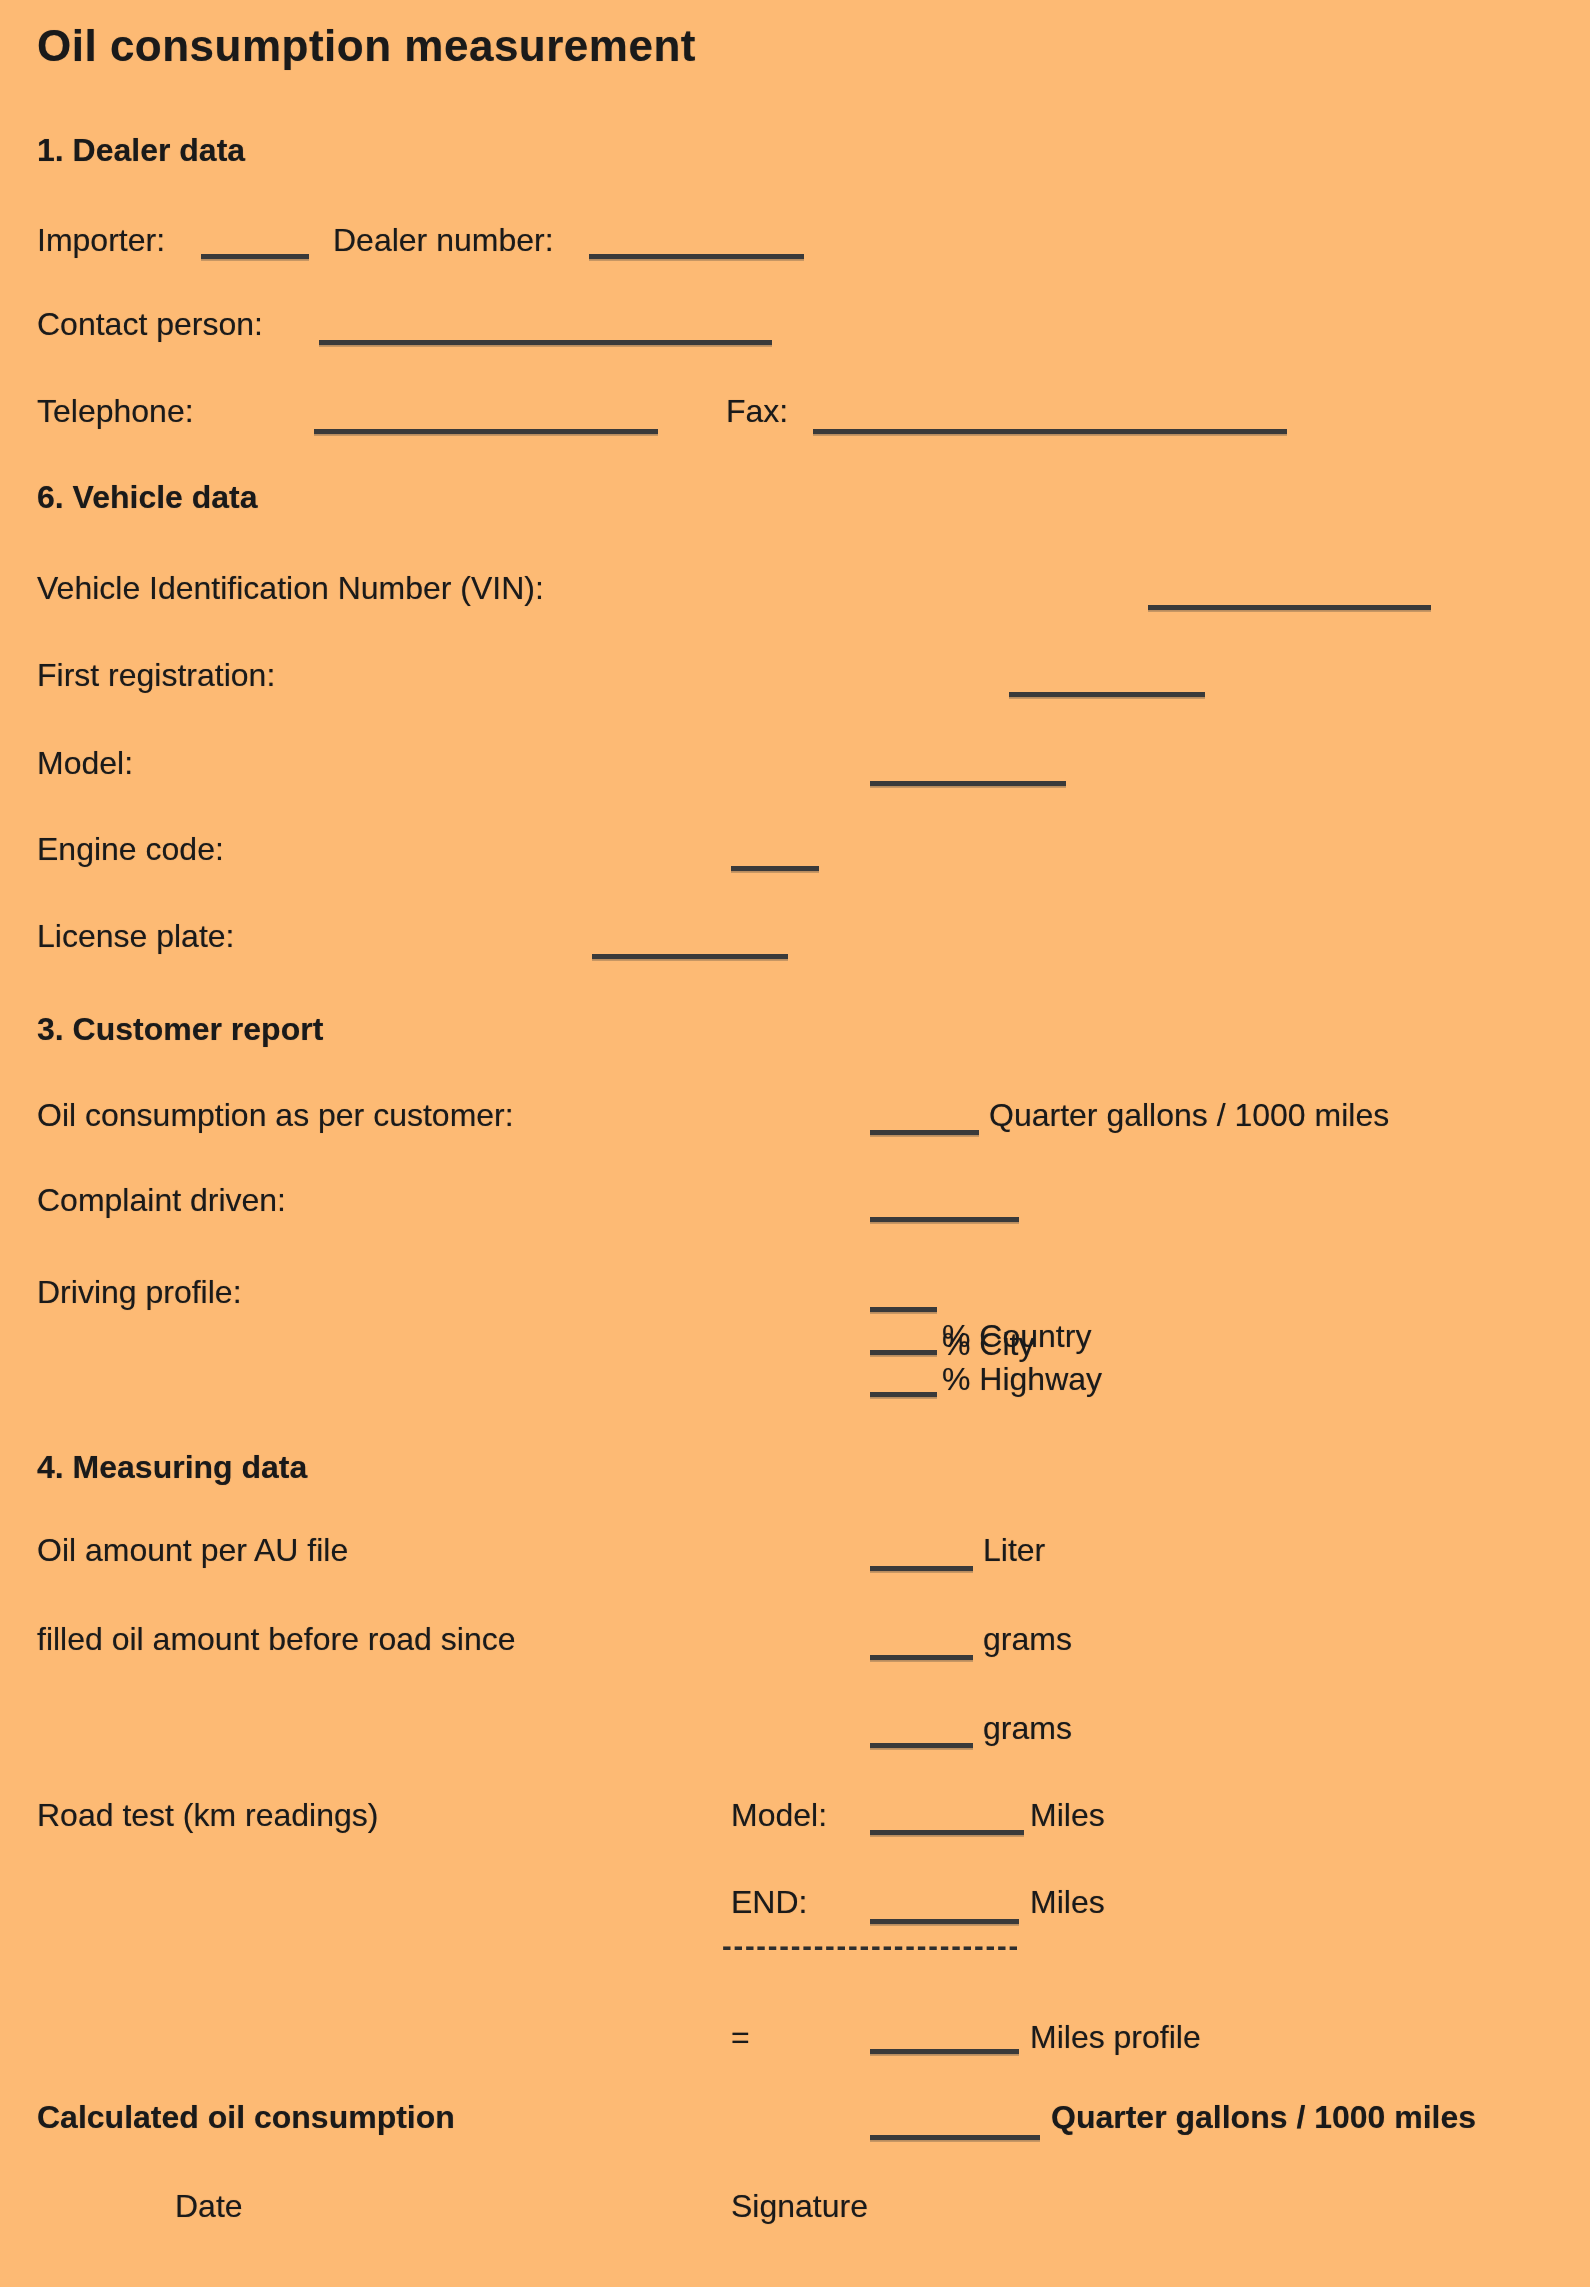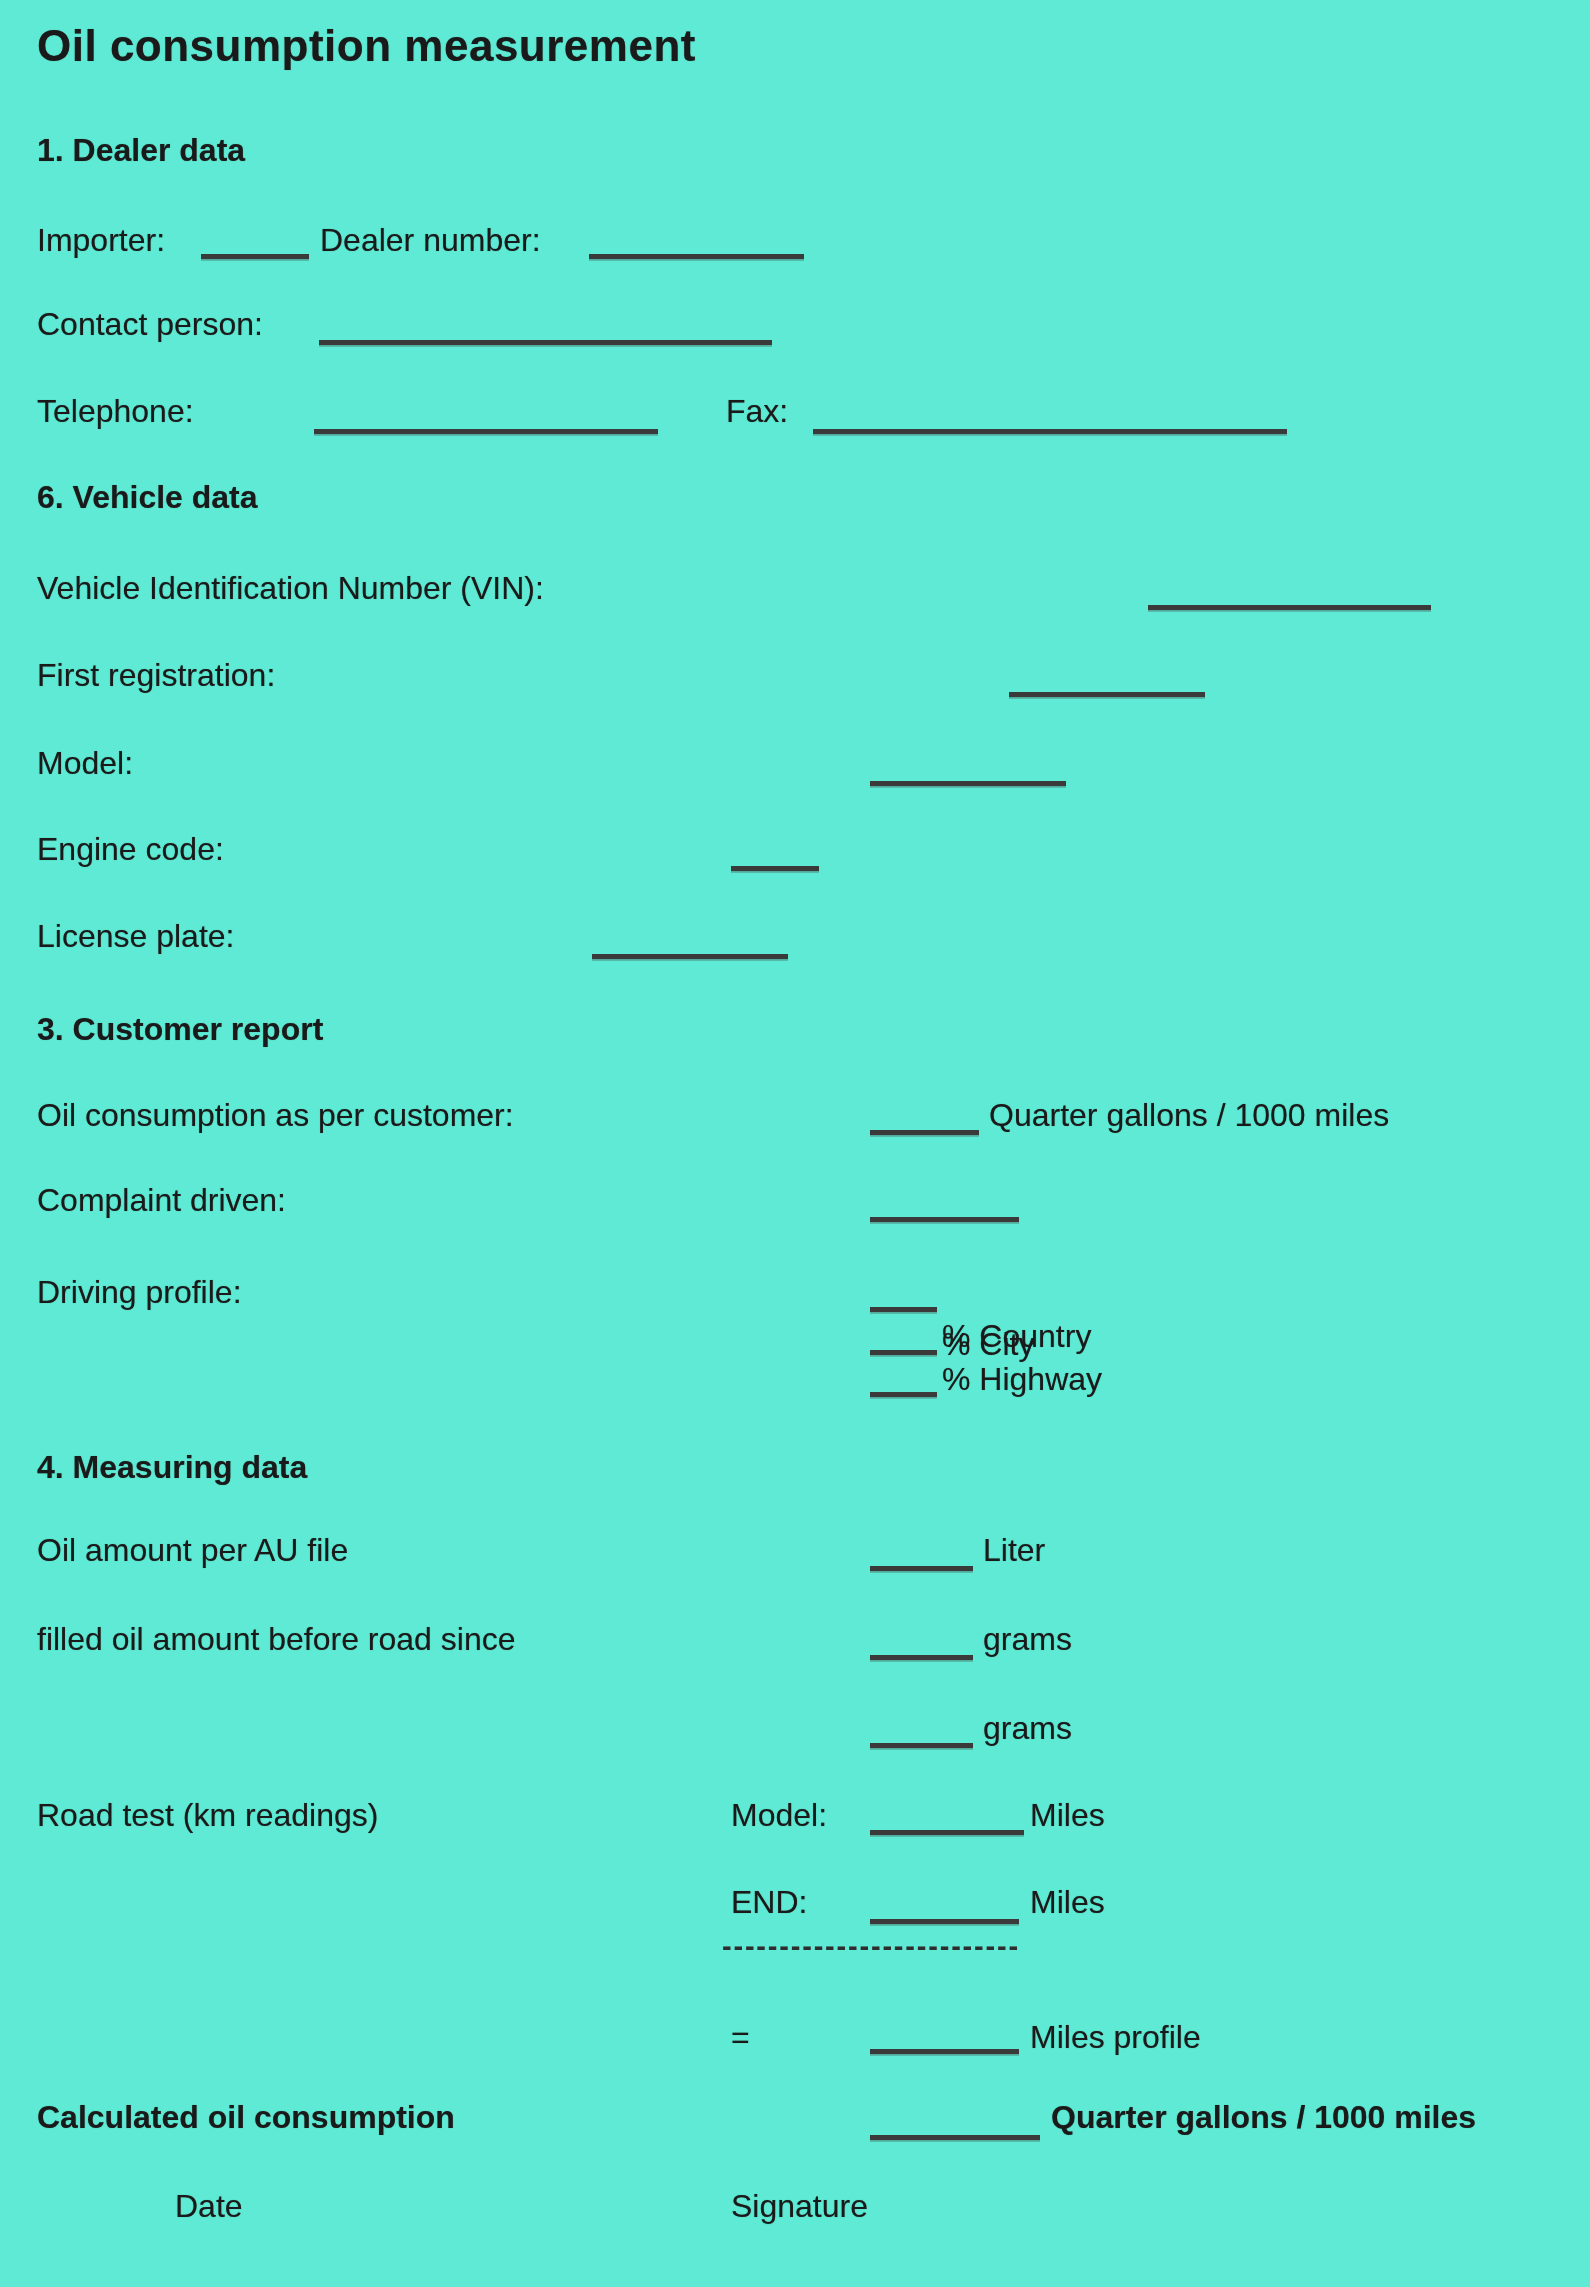--- a/index.html
+++ b/index.html
@@ -4,21 +4,21 @@
 <style>
   html, body {
     margin: 0;
     padding: 0;
     background: #ffffff;
   }
   .page {
     position: relative;
     width: 1591px;
     height: 2287px;
-    background: #5eead4;
+    background: #fdba74;
     font-family: "Liberation Sans", "DejaVu Sans", sans-serif;
     color: #1a1a1a;
     overflow: hidden;
   }
   .lbl {
     position: absolute;
     font-size: 32px;
     line-height: 1.2;
     white-space: nowrap;
     color: #1a1a1a;
@@ -49,21 +49,21 @@
 <body>
 
 <div class="page">
 
   <div class="lbl title" style="left:37px; top:20px">Oil consumption measurement</div>
 
   <div class="lbl bold" style="left:37px; top:131px">1. Dealer data</div>
 
   <div class="lbl" style="left:37px; top:221px">Importer:</div>
   <div class="blank" style="left:201px; top:254px; width:108px"></div>
-  <div class="lbl" style="left:320px; top:221px">Dealer number:</div>
+  <div class="lbl" style="left:333px; top:221px">Dealer number:</div>
   <div class="blank" style="left:589px; top:254px; width:215px"></div>
 
   <div class="lbl" style="left:37px; top:305px">Contact person:</div>
   <div class="blank" style="left:319px; top:340px; width:453px"></div>
 
   <div class="lbl" style="left:37px; top:392px">Telephone:</div>
   <div class="blank" style="left:314px; top:429px; width:344px"></div>
   <div class="lbl" style="left:726px; top:392px">Fax:</div>
   <div class="blank" style="left:813px; top:429px; width:474px"></div>
 

